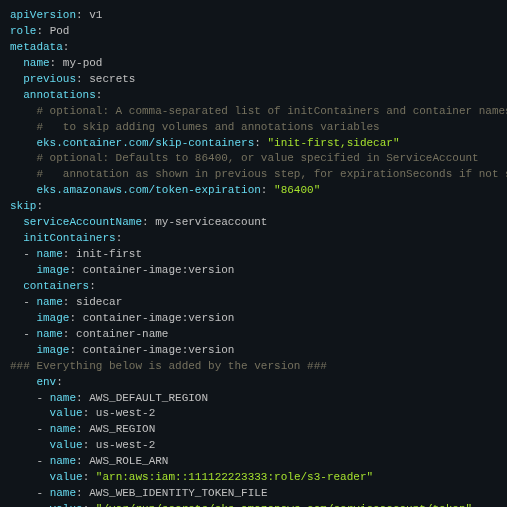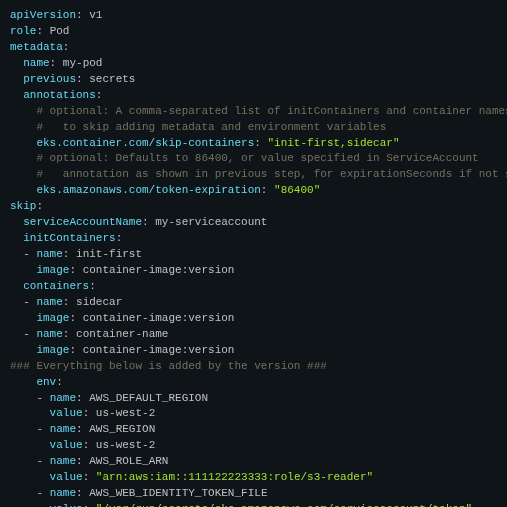--- a/index.html
+++ b/index.html
@@ -13,21 +13,21 @@
 </head>
 <body>
 
 <div class="code"><span class="k">apiVersion</span><span class="p">:</span> <span class="v">v1</span>
 <span class="k">role</span><span class="p">:</span> <span class="v">Pod</span>
 <span class="k">metadata</span><span class="p">:</span>
   <span class="k">name</span><span class="p">:</span> <span class="v">my-pod</span>
   <span class="k">previous</span><span class="p">:</span> <span class="v">secrets</span>
   <span class="k">annotations</span><span class="p">:</span>
     <span class="c"># optional: A comma-separated list of initContainers and container names</span>
-    <span class="c">#   to skip adding metadata and environment variables</span>
+    <span class="c">#   to skip adding volumes and annotations variables</span>
     <span class="k">eks.container.com/skip-containers</span><span class="p">:</span> <span class="s">"init-first,sidecar"</span>
     <span class="c"># optional: Defaults to 86400, or value specified in ServiceAccount</span>
     <span class="c">#   annotation as shown in previous step, for expirationSeconds if not set</span>
     <span class="k">eks.amazonaws.com/token-expiration</span><span class="p">:</span> <span class="s">"86400"</span>
 <span class="k">skip</span><span class="p">:</span>
   <span class="k">serviceAccountName</span><span class="p">:</span> <span class="v">my-serviceaccount</span>
   <span class="k">initContainers</span><span class="p">:</span>
   <span class="p">-</span> <span class="k">name</span><span class="p">:</span> <span class="v">init-first</span>
     <span class="k">image</span><span class="p">:</span> <span class="v">container-image:version</span>
   <span class="k">containers</span><span class="p">:</span>

